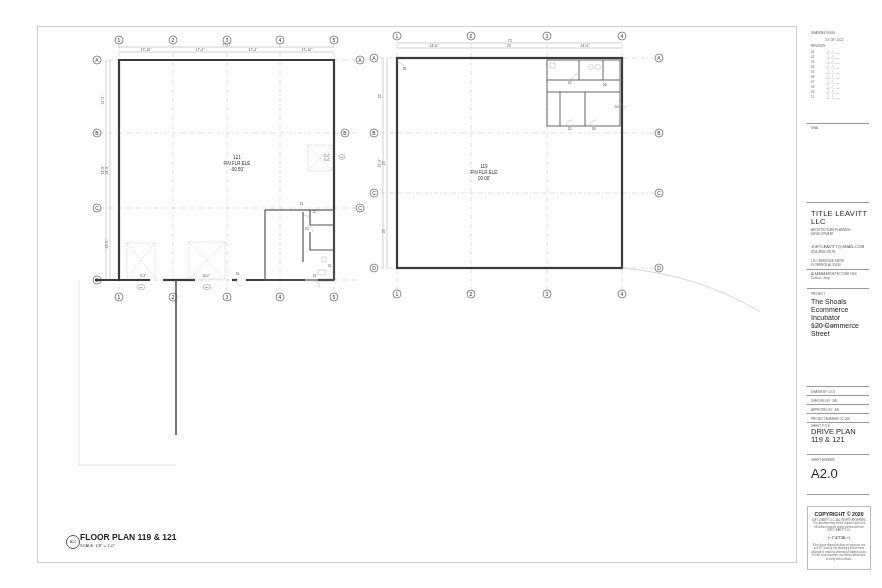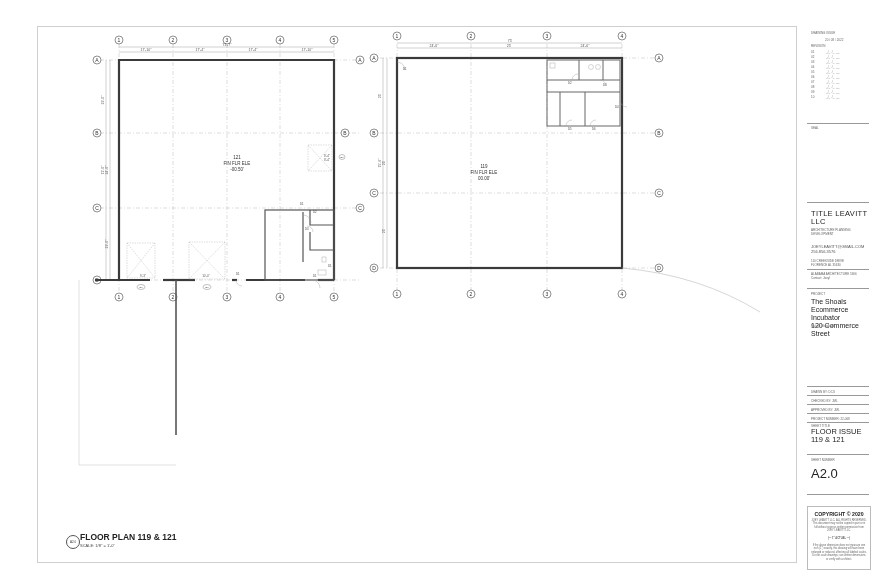--- a/index.html
+++ b/index.html
@@ -327,21 +327,21 @@
   <div class="tiny" style="left:16px;top:364px;">DRAWN BY:  DCS</div>
   <div class="line" style="top:369px;"></div>
   <div class="tiny" style="left:16px;top:373px;">CHECKED BY:  JML</div>
   <div class="line" style="top:378px;"></div>
   <div class="tiny" style="left:16px;top:382px;">APPROVED BY:  JML</div>
   <div class="line" style="top:387px;"></div>
   <div class="tiny" style="left:16px;top:391px;">PROJECT NUMBER:  22-068</div>
   <div class="line" style="top:396px;"></div>
   <div class="tiny" style="left:16px;top:398px;">SHEET TITLE</div>
   <div class="title" style="top:402px;">
-    <div>FLOOR ISSUE</div>
+    <div>DRIVE PLAN</div>
     <div>119 &amp; 121</div>
   </div>
   <div class="line" style="top:428px;"></div>
   <div class="tiny" style="left:16px;top:432px;">SHEET NUMBER</div>
   <div class="sheetnum" style="top:440px;">A2.0</div>
   <div class="line" style="top:468px;"></div>
 
   <div class="copy">
     <div class="h">COPYRIGHT ©  2020</div>
     <div class="p">JOEY LEAVITT LLC. ALL RIGHTS RESERVED. This document may not be copied in part or in full without express written permission from JOEY LEAVITT LLC.</div>

